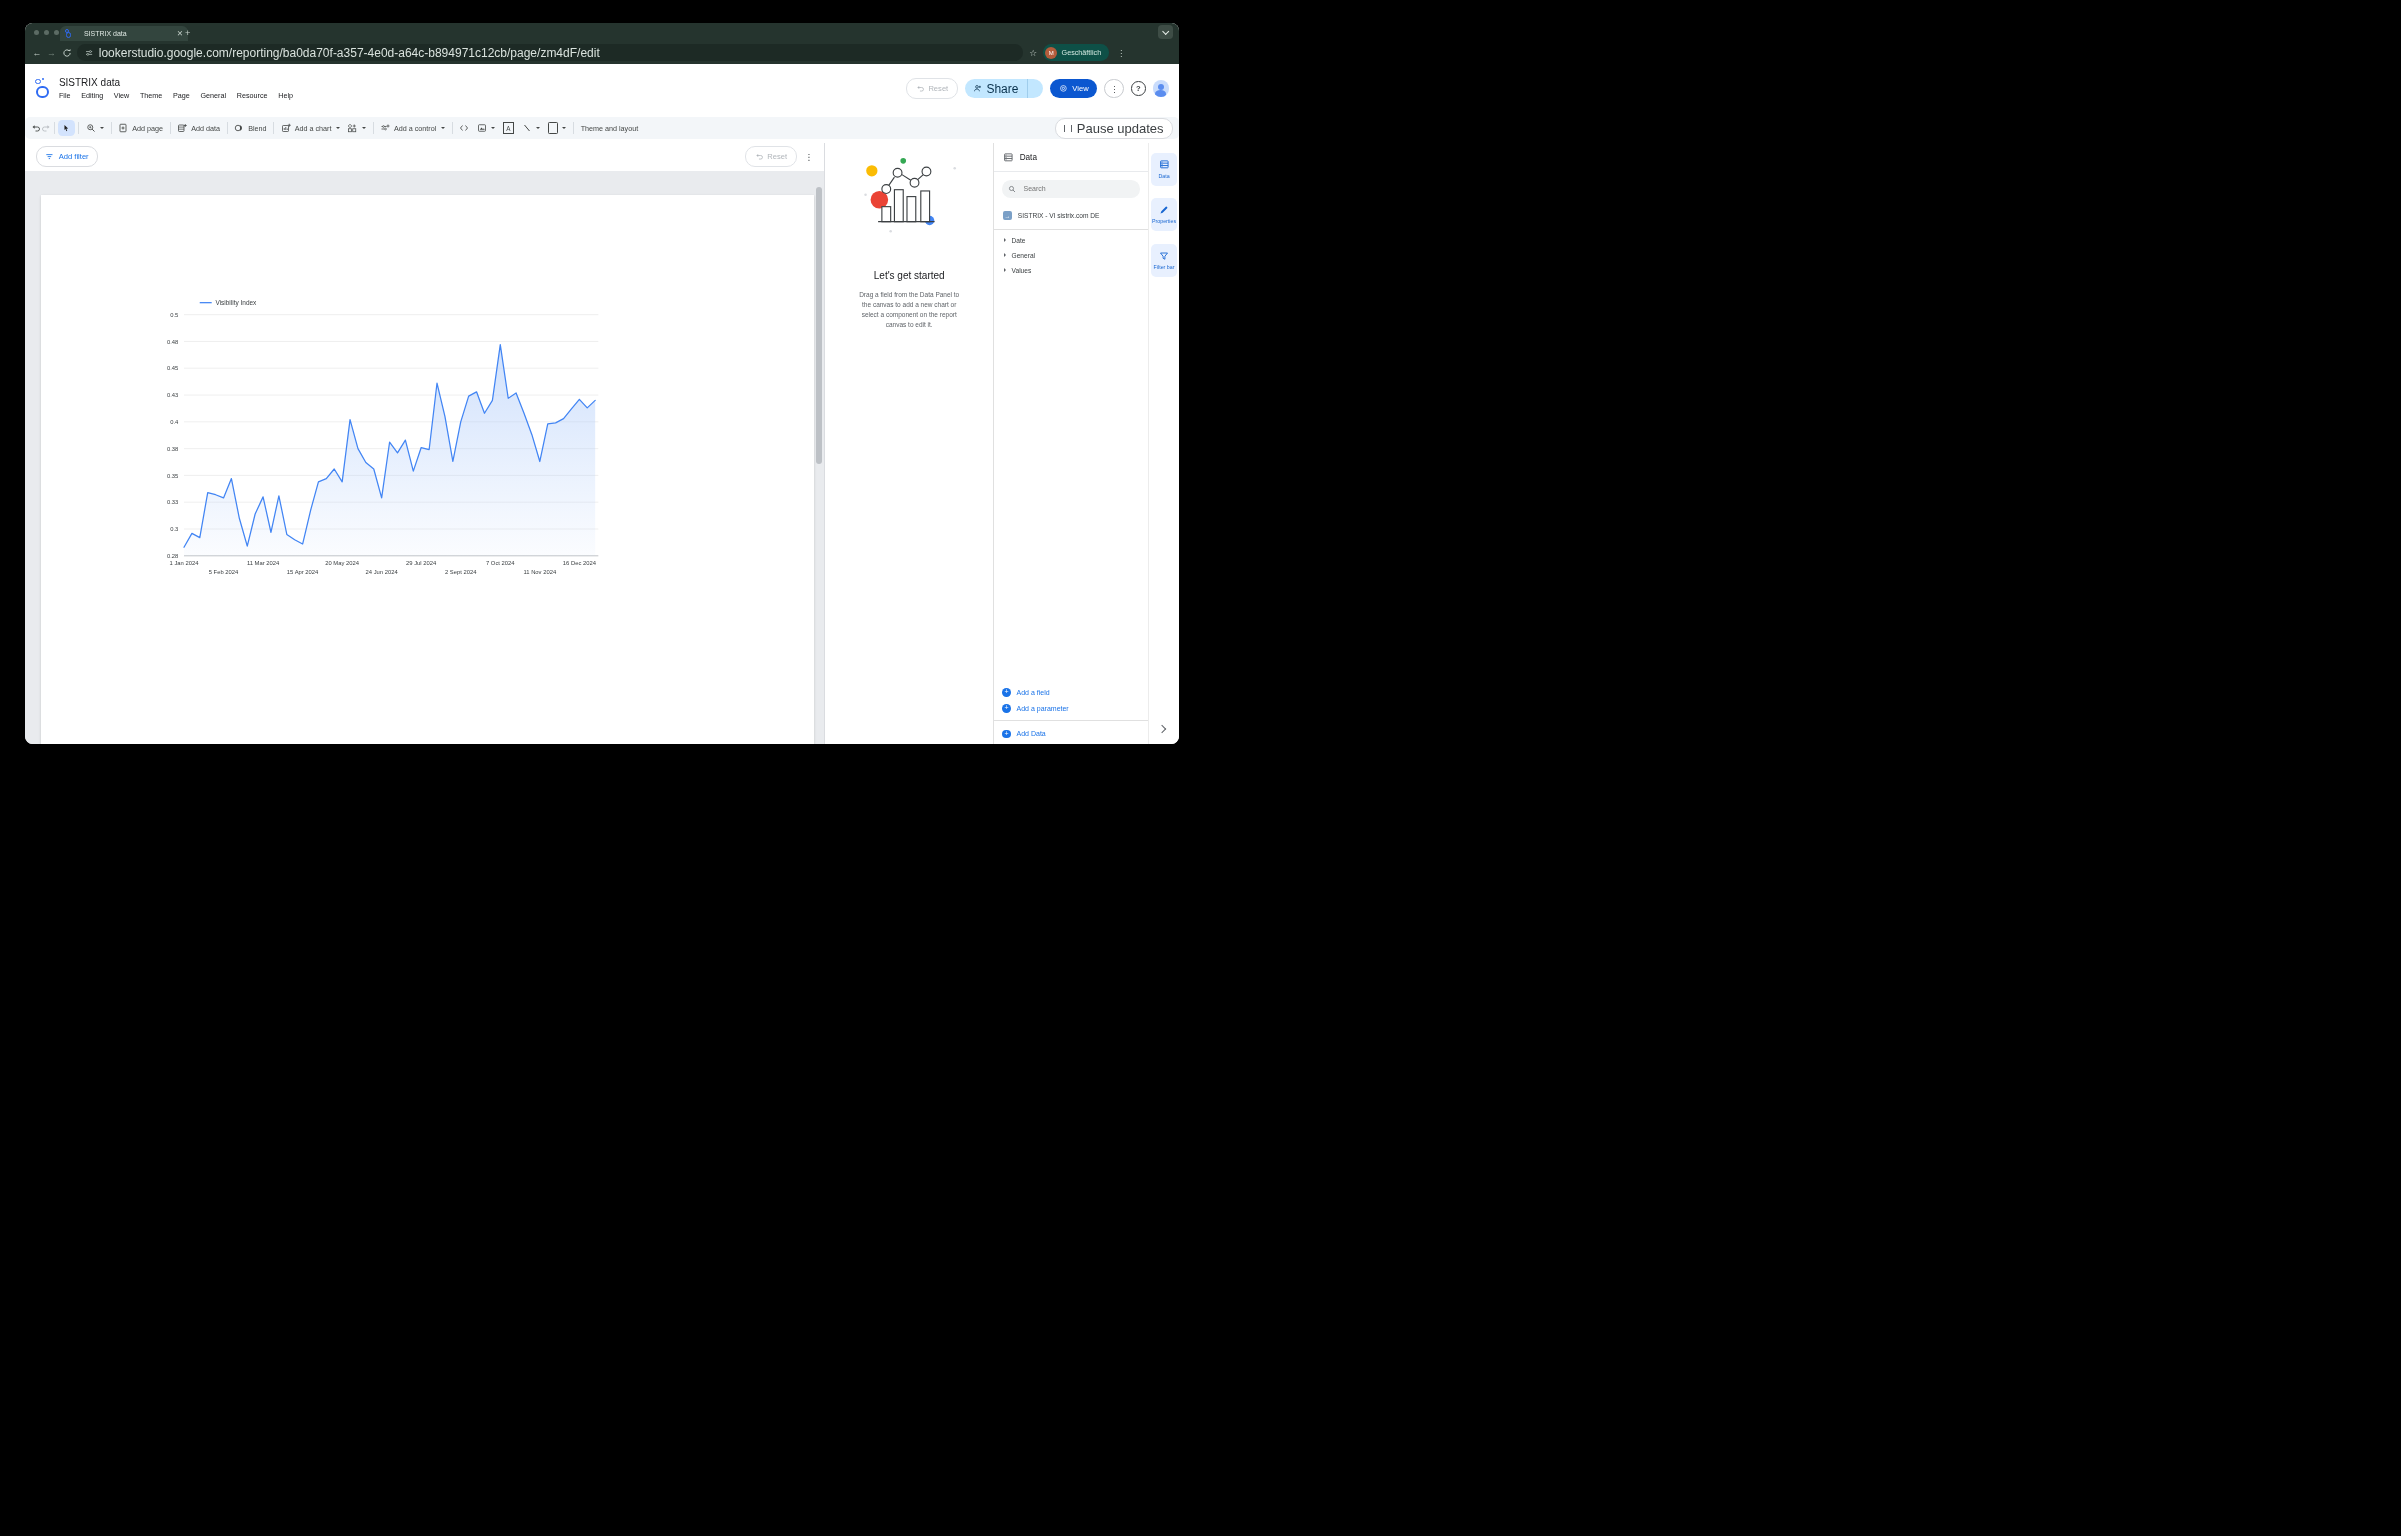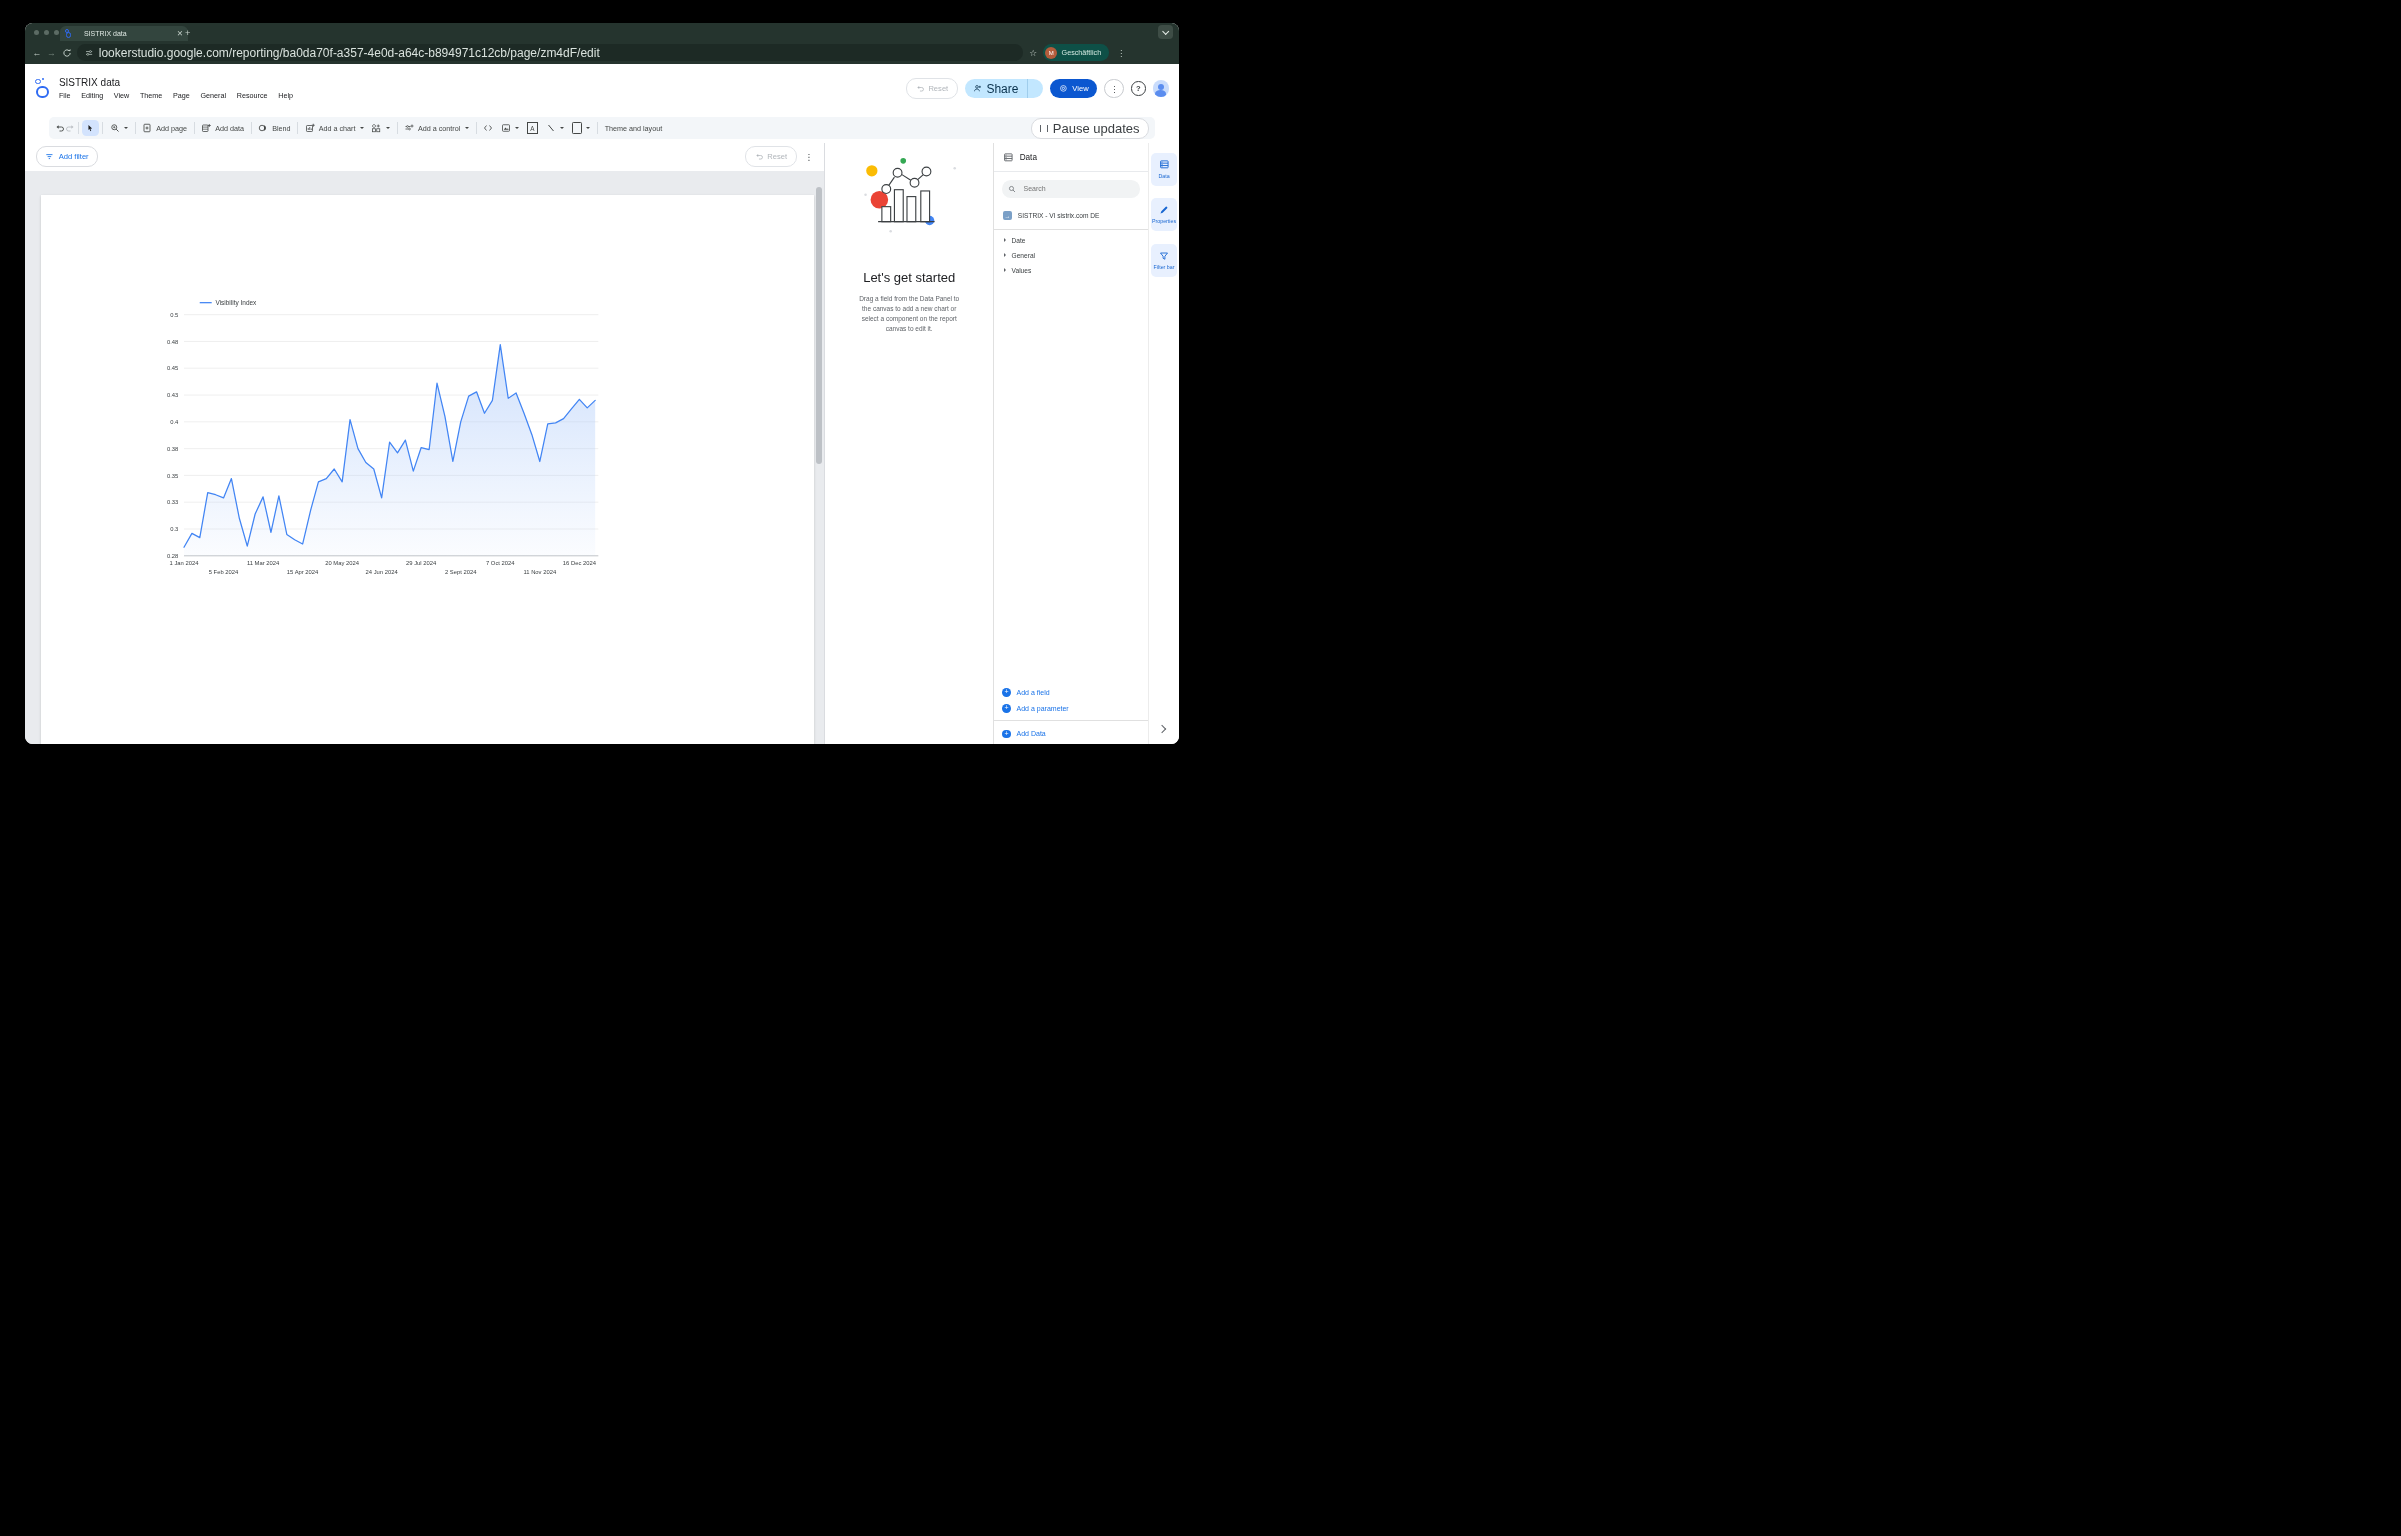--- a/index.html
+++ b/index.html
@@ -40,21 +40,21 @@
   .shareR{width:15.7px;background:#c2e7ff;border-left:0.6px solid #9fcdec;display:flex;align-items:center;justify-content:center;}
   .caret-dk{width:0;height:0;border-left:2.5px solid transparent;border-right:2.5px solid transparent;border-top:2.8px solid #093ck;border-top-color:#0a3a5c;}
   .viewbtn{display:flex;align-items:center;gap:4.4px;height:19px;border-radius:10px;background:#0b57d0;color:#fff;padding:0 8.8px;font-size:7.6px;}
   .kebabcirc{width:17.6px;height:17.6px;border:0.6px solid #c8cbcf;border-radius:50%;display:flex;align-items:center;justify-content:center;color:#3c4043;font-size:8.2px;font-family:"DejaVu Sans",sans-serif;}
   .helpq{width:12.6px;height:12.6px;border:1.1px solid #3c4043;border-radius:50%;color:#3c4043;font-size:7.6px;font-weight:bold;display:flex;align-items:center;justify-content:center;}
   .avatar{width:16.4px;height:16.4px;border-radius:50%;background:#c9dcfc;position:relative;overflow:hidden;}
   .avatar .hd{position:absolute;left:5px;top:3.1px;width:6.3px;height:6.3px;border-radius:50%;background:#5b8def;}
   .avatar .bd{position:absolute;left:2.5px;top:10px;width:11.3px;height:7.6px;border-radius:50%;background:#5b8def;}
 
   
-  .toolbarrow{height:29px;background:#fff;display:flex;align-items:center;padding:0 24px;}
+  .toolbarrow{height:29px;background:#fff;display:flex;align-items:center;padding:0 0;}
   .toolbar{flex:1;height:21.4px;background:#f3f6f9;border-radius:5px;display:flex;align-items:center;padding:0 6.3px;color:#444746;font-size:7.2px;}
   .tool{display:flex;align-items:center;gap:3.8px;padding:0 3.8px;white-space:nowrap;}
   .tdiv{width:0.6px;height:12px;background:#d7dce1;margin:0 3.1px;}
   .caret{width:0;height:0;border-left:2.2px solid transparent;border-right:2.2px solid transparent;border-top:2.5px solid #444746;margin-left:0.6px;}
   .seltool{width:17px;height:16.4px;background:#d3e3fd;border-radius:4.4px;display:flex;align-items:center;justify-content:center;}
   .ticon{width:10px;height:10px;flex:none;}
   .textA{width:9.4px;height:9.4px;border:0.9px solid #444746;font-size:6.3px;display:flex;align-items:center;justify-content:center;color:#444746;}
   .shapebx{width:8.2px;height:9.4px;border:1px solid #444746;border-radius:1.3px;}
   .pausepill{margin-left:auto;display:flex;align-items:center;gap:5px;height:19px;background:#fff;border:0.6px solid #dadce0;border-radius:10px;padding:0 8.2px;color:#3c4043;font-size:13px;}
   .pauseic{width:5.7px;height:7px;border-left:1.9px solid #5f6368;border-right:1.9px solid #5f6368;}
@@ -67,21 +67,21 @@
   .frright{margin-left:auto;display:flex;align-items:center;gap:7.6px;}
   .kebab2{color:#3c4043;font-size:8.8px;font-family:"DejaVu Sans",sans-serif;}
   .canvas{flex:1;background:#e9ebee;position:relative;overflow:hidden;}
   .page{position:absolute;left:16.4px;top:24.5px;width:773px;height:680px;background:#fff;box-shadow:0 0.6px 2.5px rgba(0,0,0,.16);}
   .chart{position:absolute;left:0;top:0;}
   .chart text{font-family:"Liberation Sans",sans-serif;font-size:9.3px;fill:#3c4043;}
   .vthumb{position:absolute;right:1.9px;top:16.4px;width:5.7px;height:277px;background:#bdc1c6;border-radius:3.1px;}
 
   
   .gspanel{width:169px;background:#fff;border-left:0.6px solid #dadce0;text-align:center;}
-  .gs-title{font-size:13px;color:#202124;margin-top:25px;}
+  .gs-title{font-size:10px;color:#202124;margin-top:25px;}
   .gs-body{margin:9.4px auto 0;width:143px;font-size:6.5px;line-height:1.55;color:#5f6368;}
 
   
   .datapanel{width:154px;background:#fff;border-left:0.6px solid #e0e0e0;display:flex;flex-direction:column;}
   .dp-head{display:flex;align-items:center;gap:5.7px;padding:9.4px 8.8px 8.2px;font-size:8.2px;color:#202124;border-bottom:0.6px solid #e8eaed;}
   .dp-search{margin:8.2px 7.6px 0;height:17.6px;border-radius:8.8px;background:#f1f3f4;display:flex;align-items:center;gap:5px;padding:0 6.3px;}
   .dp-search input{border:none;outline:none;background:transparent;font-size:7px;color:#3c4043;width:100%;font-family:"Liberation Sans",sans-serif;}
   .dp-src{display:flex;align-items:center;gap:5.7px;margin:13.2px 8.2px 8.2px;font-size:6.6px;color:#3c4043;}
   .src-ic{width:9.4px;height:9.4px;border-radius:1.9px;background:#7ba0c7;color:#fff;font-size:5.7px;display:flex;align-items:center;justify-content:center;flex:none;}
   .dp-divider{border-bottom:0.6px solid #e0e0e0;}

